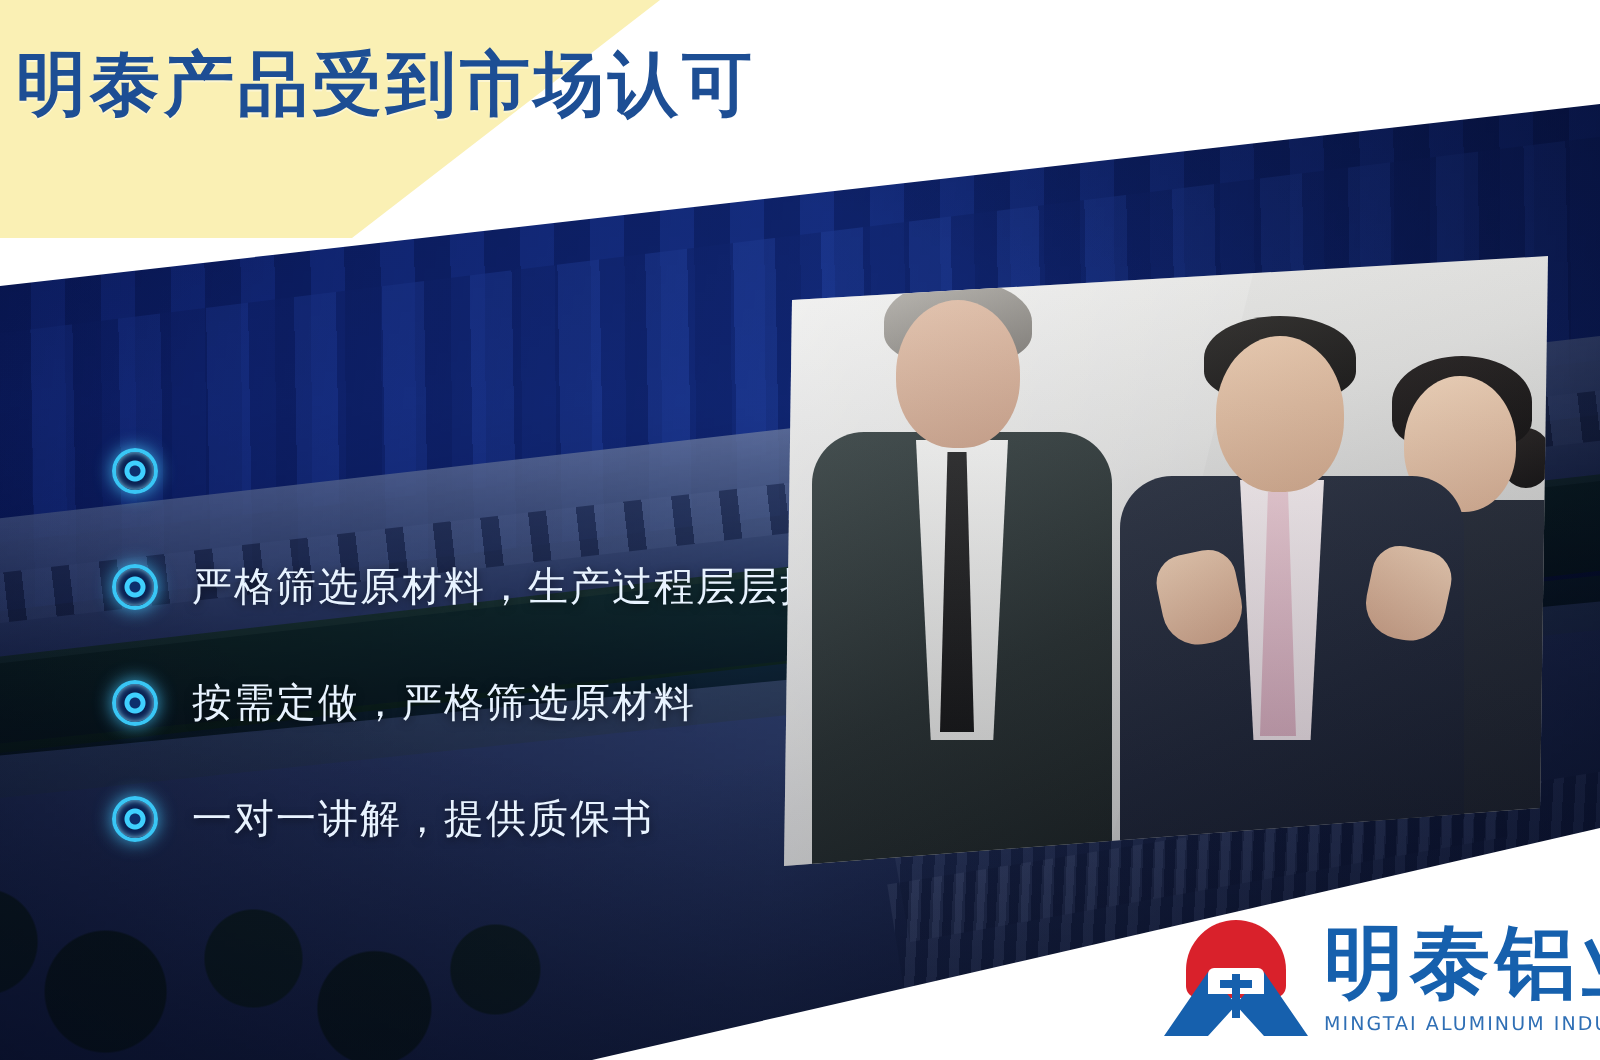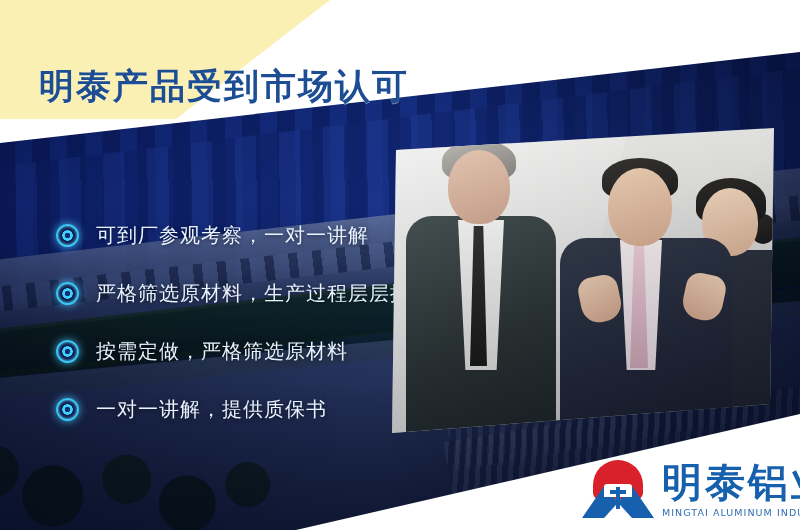--- a/index.html
+++ b/index.html
@@ -117,27 +117,26 @@
   }
   
   .yellow-wedge{
     position:absolute;left:0;top:0;width:470px;height:130px;
     background:#faf0b4;
     clip-path:polygon(0 0, 330px 0, 176px 119px, 0 119px);
   }
 
   
   .title{
-    position:absolute;left:39px;top:24px;
+    position:absolute;left:8px;top:24px;
     font-size:35px;font-weight:700;letter-spacing:2px;
     color:#1d4e94;
     line-height:1.1;
     white-space:nowrap;
     text-shadow:0 1px 0 rgba(255,255,255,.4);
-    margin-top:43px;
   }
 
   
   .bullets{
     position:absolute;left:56px;top:206px;width:360px;
   }
   .bullet-row{
     display:flex;align-items:center;
     height:58px;
   }
@@ -286,21 +285,20 @@
   <div class="top-white"></div>
 
   <div class="yellow-wedge"></div>
 
   <div class="title">明泰产品受到市场认可</div>
 
   <div class="bullets">
 
     <div class="bullet-row">
       <span class="bullet-icon"></span>
-      <span class="bullet-text">可到厂参观考察，一对一讲解</span>
     </div>
 
     <div class="bullet-row">
       <span class="bullet-icon"></span>
       <span class="bullet-text">严格筛选原材料，生产过程层层控制</span>
     </div>
 
     <div class="bullet-row">
       <span class="bullet-icon"></span>
       <span class="bullet-text">按需定做，严格筛选原材料</span>

